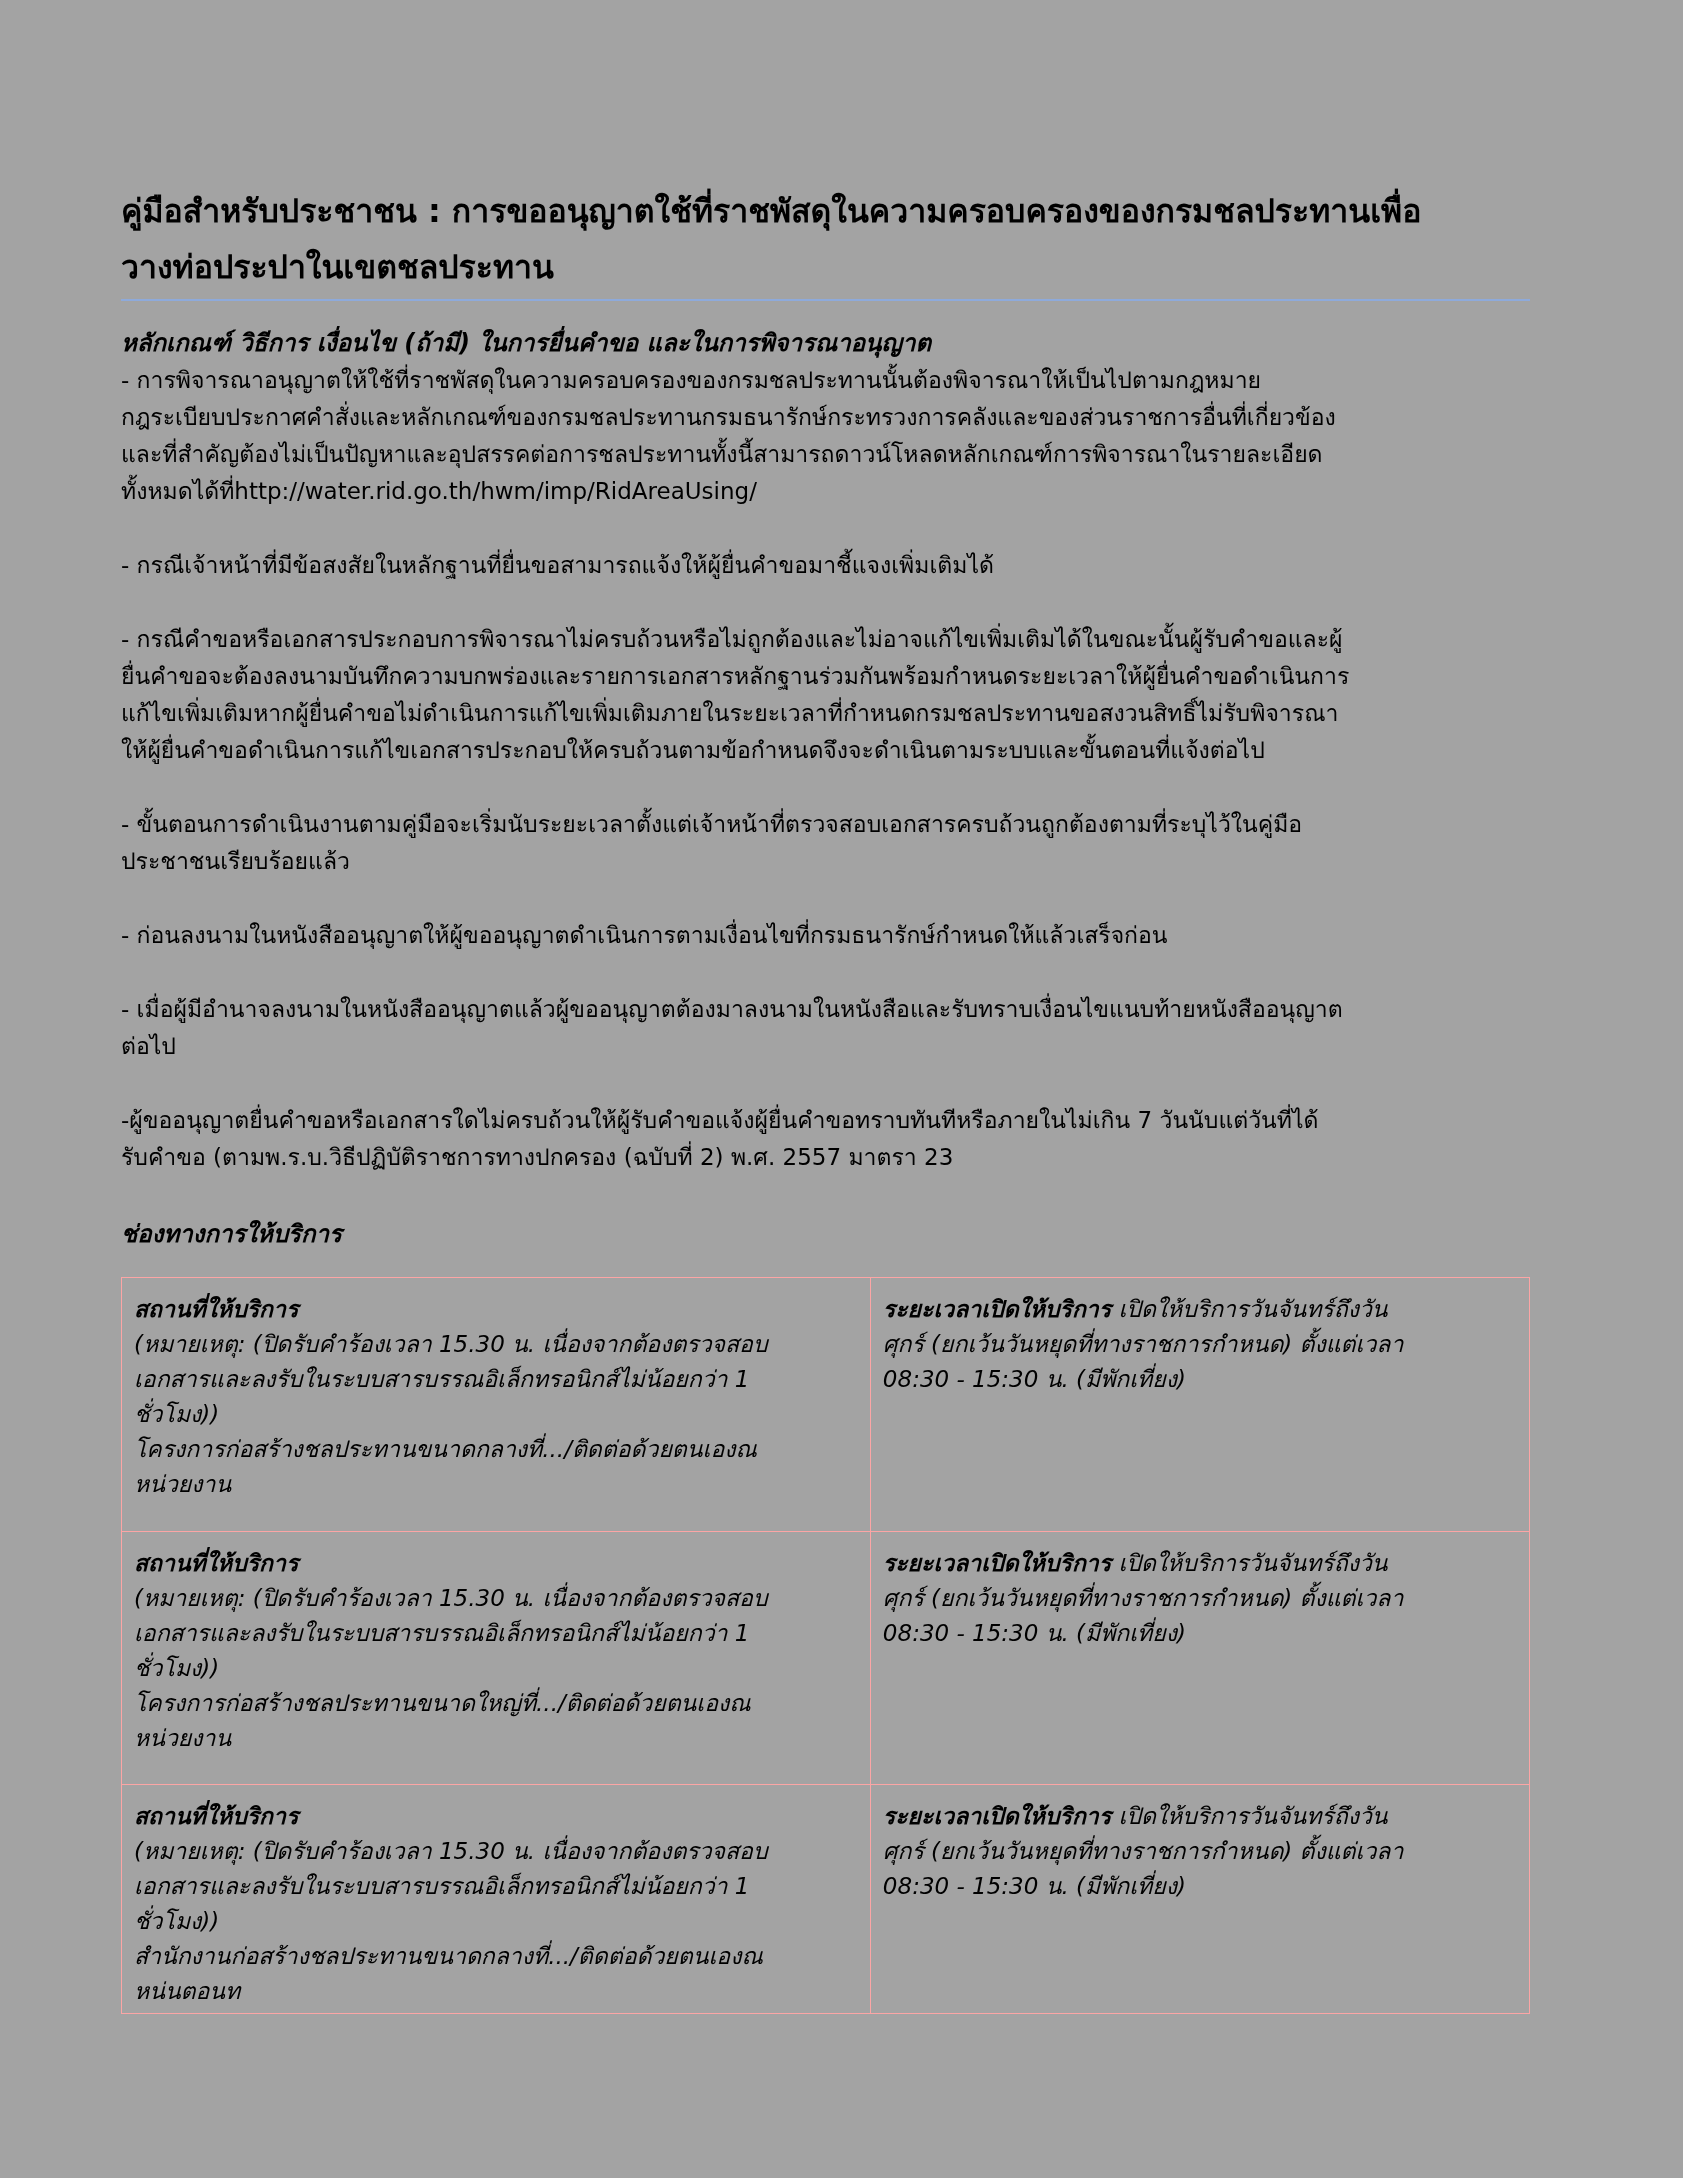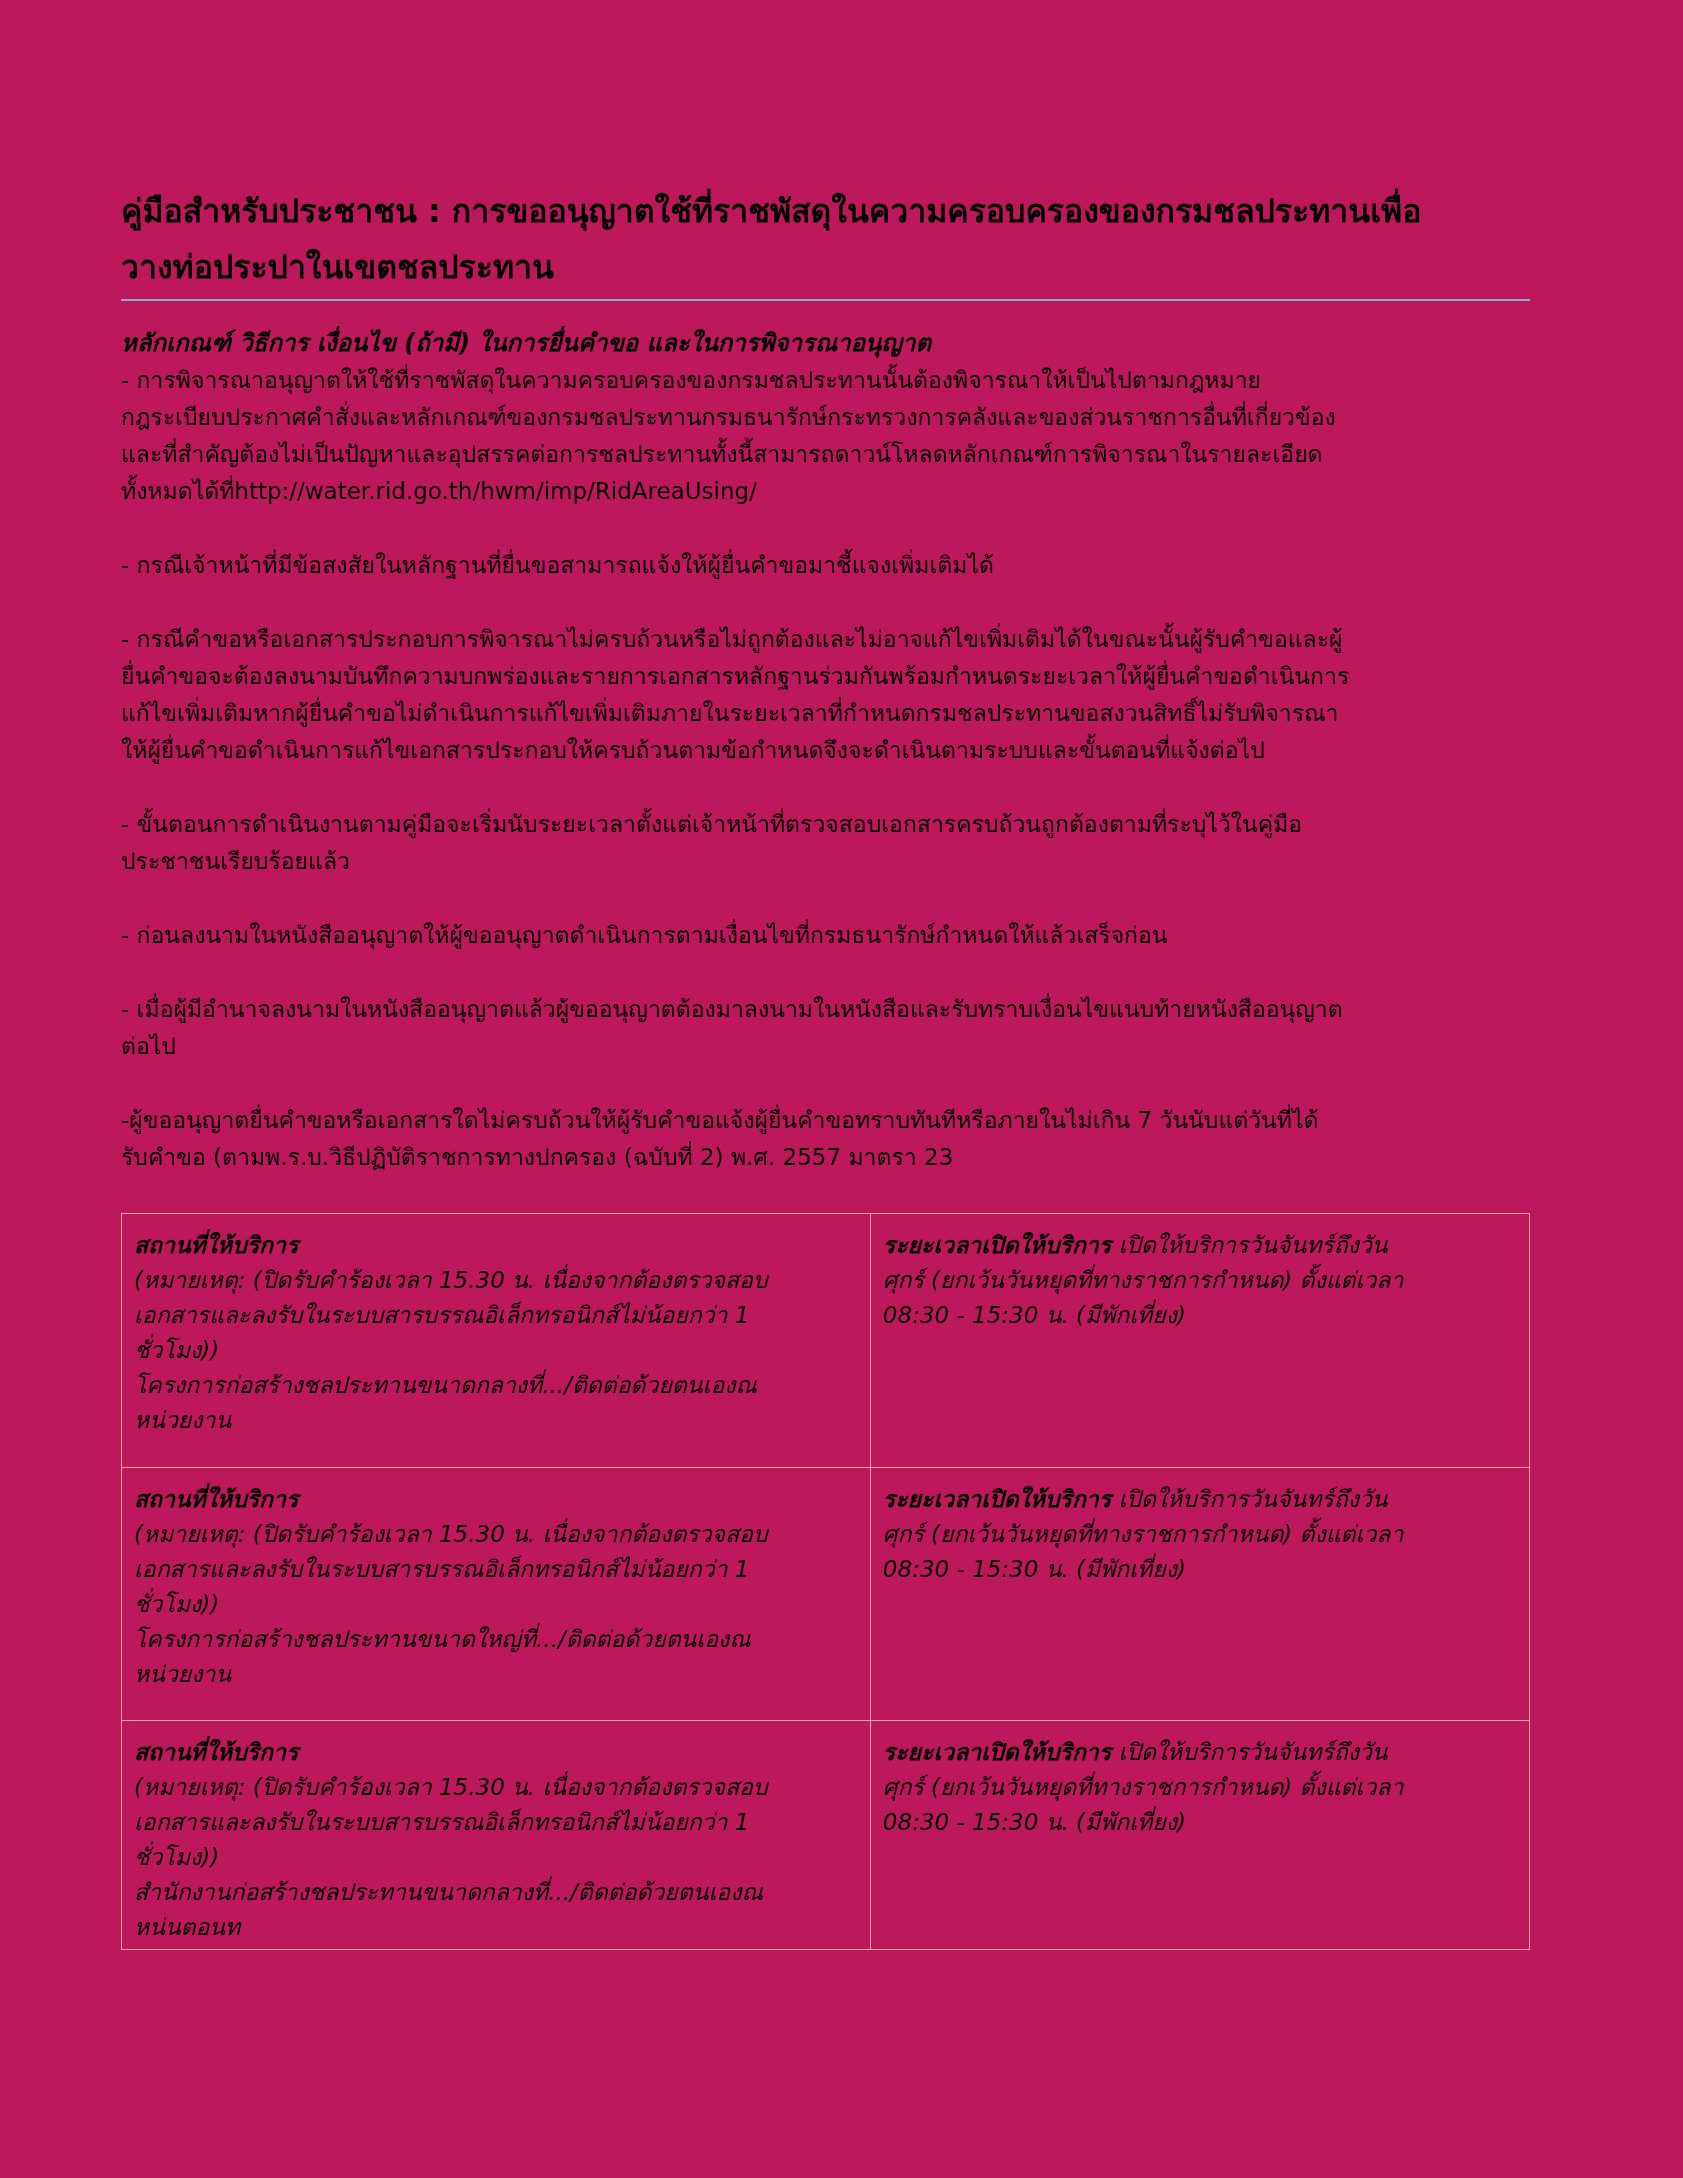--- a/index.html
+++ b/index.html
@@ -4,21 +4,21 @@
 <style>
   html, body {
     margin: 0;
     padding: 0;
     background: #ffffff;
   }
   .page {
     position: relative;
     width: 1683px;
     height: 2178px;
-    background: #be185d;
+    background: #a3a3a3;
     color: #000000;
     font-family: "DejaVu Sans", sans-serif;
     overflow: hidden;
   }
   .content {
     position: absolute;
     left: 121px;
     top: 183px;
     width: 1409px;
   }
@@ -109,20 +109,21 @@
 แก้ไขเพิ่มเติมหากผู้ยื่นคำขอไม่ดำเนินการแก้ไขเพิ่มเติมภายในระยะเวลาที่กำหนดกรมชลประทานขอสงวนสิทธิ์ไม่รับพิจารณา
 ให้ผู้ยื่นคำขอดำเนินการแก้ไขเอกสารประกอบให้ครบถ้วนตามข้อกำหนดจึงจะดำเนินตามระบบและขั้นตอนที่แจ้งต่อไป</p>
     <p class="body-par">- ขั้นตอนการดำเนินงานตามคู่มือจะเริ่มนับระยะเวลาตั้งแต่เจ้าหน้าที่ตรวจสอบเอกสารครบถ้วนถูกต้องตามที่ระบุไว้ในคู่มือ
 ประชาชนเรียบร้อยแล้ว</p>
     <p class="body-par">- ก่อนลงนามในหนังสืออนุญาตให้ผู้ขออนุญาตดำเนินการตามเงื่อนไขที่กรมธนารักษ์กำหนดให้แล้วเสร็จก่อน</p>
     <p class="body-par">- เมื่อผู้มีอำนาจลงนามในหนังสืออนุญาตแล้วผู้ขออนุญาตต้องมาลงนามในหนังสือและรับทราบเงื่อนไขแนบท้ายหนังสืออนุญาต
 ต่อไป</p>
     <p class="body-par">-ผู้ขออนุญาตยื่นคำขอหรือเอกสารใดไม่ครบถ้วนให้ผู้รับคำขอแจ้งผู้ยื่นคำขอทราบทันทีหรือภายในไม่เกิน  7  วันนับแต่วันที่ได้
 รับคำขอ (ตามพ.ร.บ.วิธีปฏิบัติราชการทางปกครอง (ฉบับที่ 2) พ.ศ. 2557 มาตรา 23</p>
 
+    <h2 class="section-heading channels">ช่องทางการให้บริการ</h2>
 
     <table class="service-table">
       <tbody>
         <tr class="row-1">
           <td class="place-cell">
             <div class="cell-label">สถานที่ให้บริการ</div>
             <div class="pre">(หมายเหตุ: (ปิดรับคำร้องเวลา 15.30 น. เนื่องจากต้องตรวจสอบ
 เอกสารและลงรับในระบบสารบรรณอิเล็กทรอนิกส์ไม่น้อยกว่า 1
 ชั่วโมง))</div>
             <div class="pre">โครงการก่อสร้างชลประทานขนาดกลางที่.../ติดต่อด้วยตนเองณ

